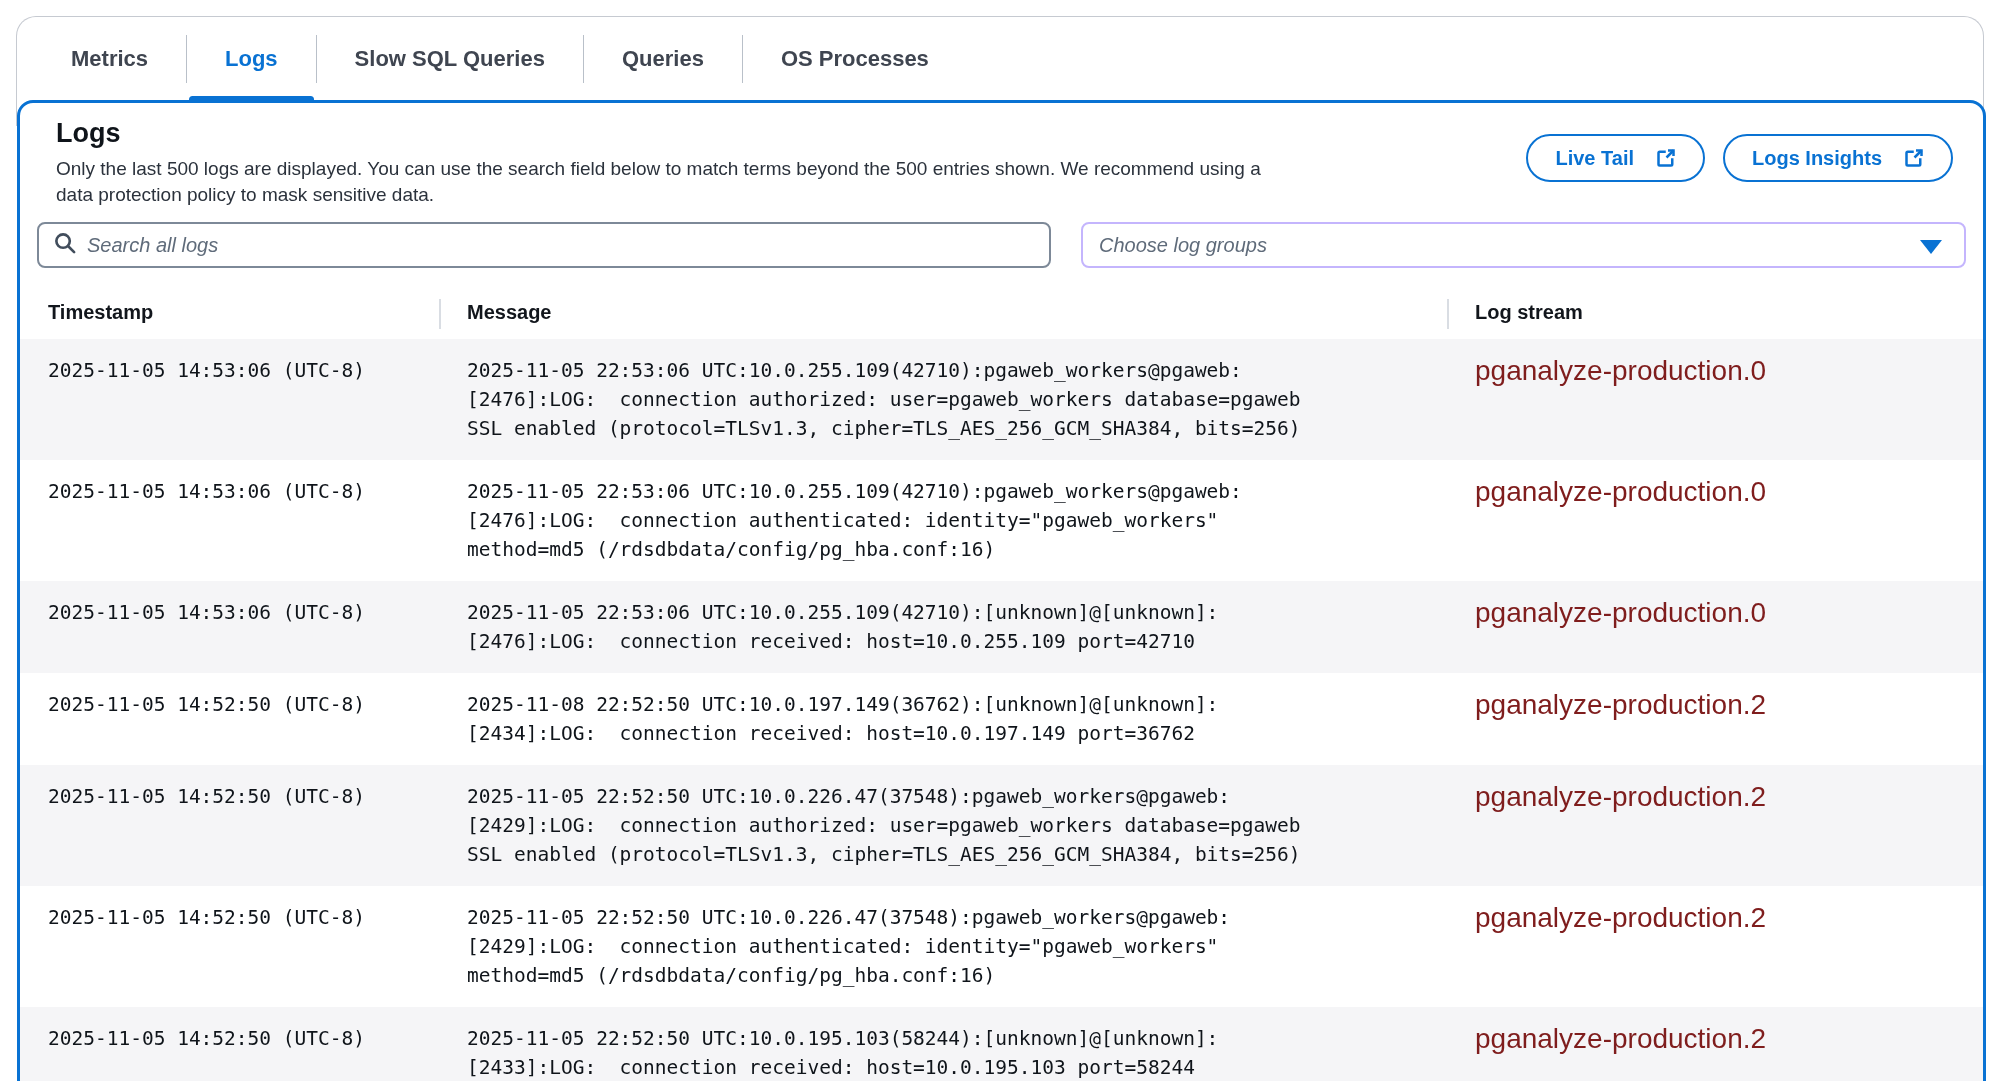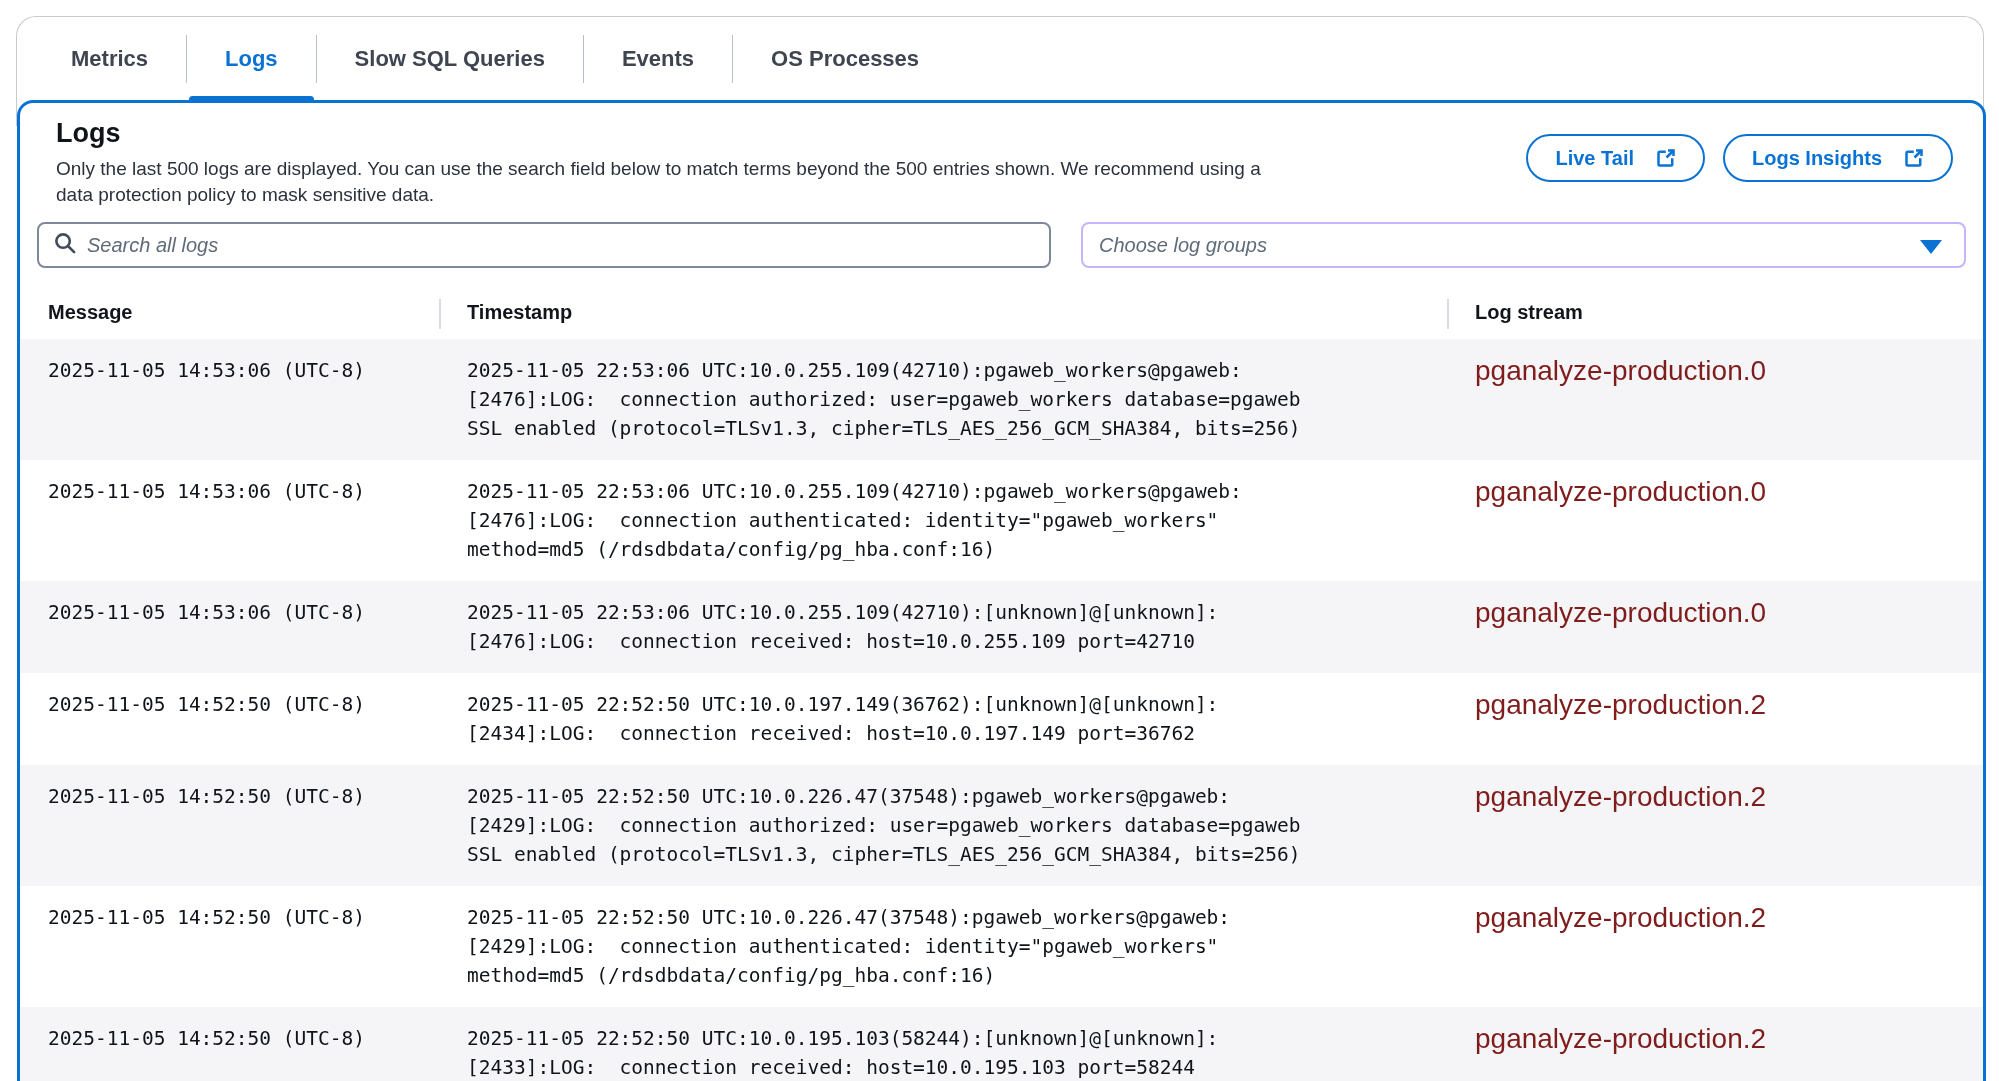--- a/index.html
+++ b/index.html
@@ -70,21 +70,21 @@
     <div class="tab-divider"></div>
     <div class="tab active">
         <span>Logs</span>
       </div>
     <div class="tab-divider"></div>
     <div class="tab">
         <span>Slow SQL Queries</span>
       </div>
     <div class="tab-divider"></div>
     <div class="tab">
-        <span>Events</span>
+        <span>Queries</span>
       </div>
     <div class="tab-divider"></div>
     <div class="tab">
         <span>OS Processes</span>
       </div>
   </div>
 
   <div class="panel">
 
     <div class="panel-head">
@@ -127,22 +127,22 @@
         <input class="search-input" type="text" placeholder="Search all logs" style="">
       </div>
       <div class="select-box">
         <span class="select-placeholder">Choose log groups</span>
         <span class="caret"></span>
       </div>
     </div>
 
     <div class="table">
       <div class="thead">
+        <div class="th">Timestamp</div>
         <div class="th">Message</div>
-        <div class="th">Timestamp</div>
         <div class="th">Log stream</div>
       </div>
       <div class="tbody">
 
         <div class="tr">
           <div class="td mono">2025-11-05 14:53:06 (UTC-8)</div>
           <div class="td mono">2025-11-05 22:53:06 UTC:10.0.255.109(42710):pgaweb_workers@pgaweb:
 [2476]:LOG:  connection authorized: user=pgaweb_workers database=pgaweb
 SSL enabled (protocol=TLSv1.3, cipher=TLS_AES_256_GCM_SHA384, bits=256)</div>
           <div class="td stream">pganalyze-production.0</div>
@@ -158,21 +158,21 @@
 
         <div class="tr">
           <div class="td mono">2025-11-05 14:53:06 (UTC-8)</div>
           <div class="td mono">2025-11-05 22:53:06 UTC:10.0.255.109(42710):[unknown]@[unknown]:
 [2476]:LOG:  connection received: host=10.0.255.109 port=42710</div>
           <div class="td stream">pganalyze-production.0</div>
         </div>
 
         <div class="tr">
           <div class="td mono">2025-11-05 14:52:50 (UTC-8)</div>
-          <div class="td mono">2025-11-05 22:52:50 UTC:10.0.197.149(36762):[unknown]@[unknown]:
+          <div class="td mono">2025-11-08 22:52:50 UTC:10.0.197.149(36762):[unknown]@[unknown]:
 [2434]:LOG:  connection received: host=10.0.197.149 port=36762</div>
           <div class="td stream">pganalyze-production.2</div>
         </div>
 
         <div class="tr">
           <div class="td mono">2025-11-05 14:52:50 (UTC-8)</div>
           <div class="td mono">2025-11-05 22:52:50 UTC:10.0.226.47(37548):pgaweb_workers@pgaweb:
 [2429]:LOG:  connection authorized: user=pgaweb_workers database=pgaweb
 SSL enabled (protocol=TLSv1.3, cipher=TLS_AES_256_GCM_SHA384, bits=256)</div>
           <div class="td stream">pganalyze-production.2</div>

